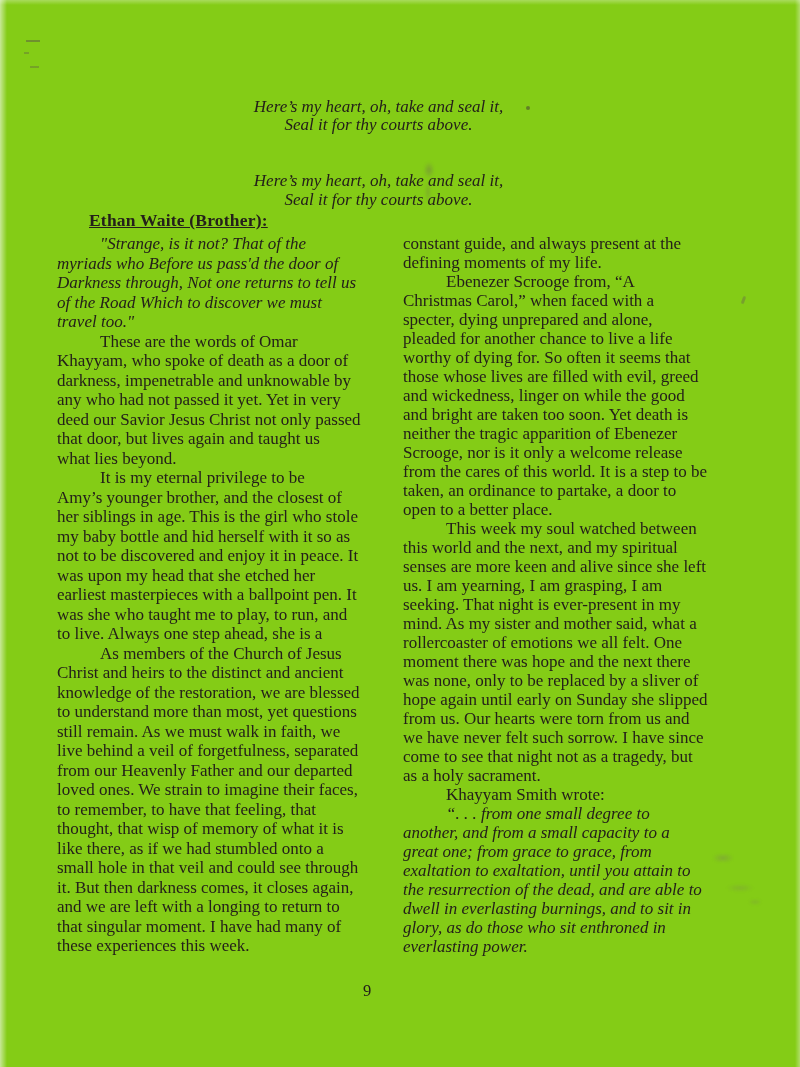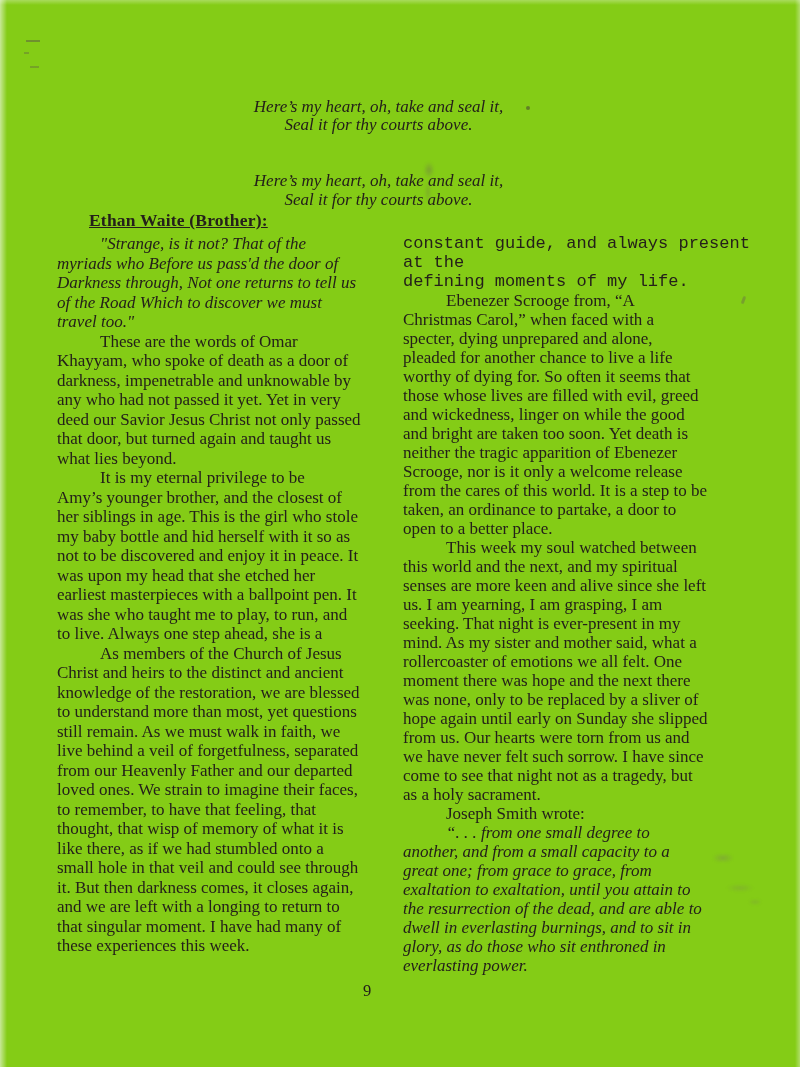--- a/index.html
+++ b/index.html
@@ -50,21 +50,21 @@
     top: 234px;
     font-size: 17px;
   }
   .col-left  { left: 57px;  width: 340px; line-height: 19.5px; }
   .col-right { left: 403px; width: 352px; line-height: 19.0px; }
   .para {
     margin: 0;
     white-space: pre-line;
     text-indent: 43px;
   }
-  .para.noindent { text-indent: 0; font-family: Liberation Mono, monospace; }
+  .para.noindent { text-indent: 0; }
   .para.italic { font-style: italic; }
   .page-number {
     position: absolute;
     top: 981px;
     left: 0;
     width: 734px;
     text-align: center;
     font-size: 16.5px;
   }
   
@@ -118,21 +118,21 @@
     <p class="para italic">"Strange, is it not? That of the
 myriads who Before us pass'd the door of
 Darkness through, Not one returns to tell us
 of the Road Which to discover we must
 travel too."</p>
     <p class="para">These are the words of Omar
 Khayyam, who spoke of death as a door of
 darkness, impenetrable and unknowable by
 any who had not passed it yet. Yet in very
 deed our Savior Jesus Christ not only passed
-that door, but turned again and taught us
+that door, but lives again and taught us
 what lies beyond.</p>
     <p class="para">It is my eternal privilege to be
 Amy’s younger brother, and the closest of
 her siblings in age. This is the girl who stole
 my baby bottle and hid herself with it so as
 not to be discovered and enjoy it in peace. It
 was upon my head that she etched her
 earliest masterpieces with a ballpoint pen. It
 was she who taught me to play, to run, and
 to live. Always one step ahead, she is a</p>
@@ -177,21 +177,21 @@
 seeking. That night is ever-present in my
 mind. As my sister and mother said, what a
 rollercoaster of emotions we all felt. One
 moment there was hope and the next there
 was none, only to be replaced by a sliver of
 hope again until early on Sunday she slipped
 from us. Our hearts were torn from us and
 we have never felt such sorrow. I have since
 come to see that night not as a tragedy, but
 as a holy sacrament.</p>
-    <p class="para">Joseph Smith wrote:</p>
+    <p class="para">Khayyam Smith wrote:</p>
     <p class="para italic">“. . . from one small degree to
 another, and from a small capacity to a
 great one; from grace to grace, from
 exaltation to exaltation, until you attain to
 the resurrection of the dead, and are able to
 dwell in everlasting burnings, and to sit in
 glory, as do those who sit enthroned in
 everlasting power.</p>
   </div>
 

